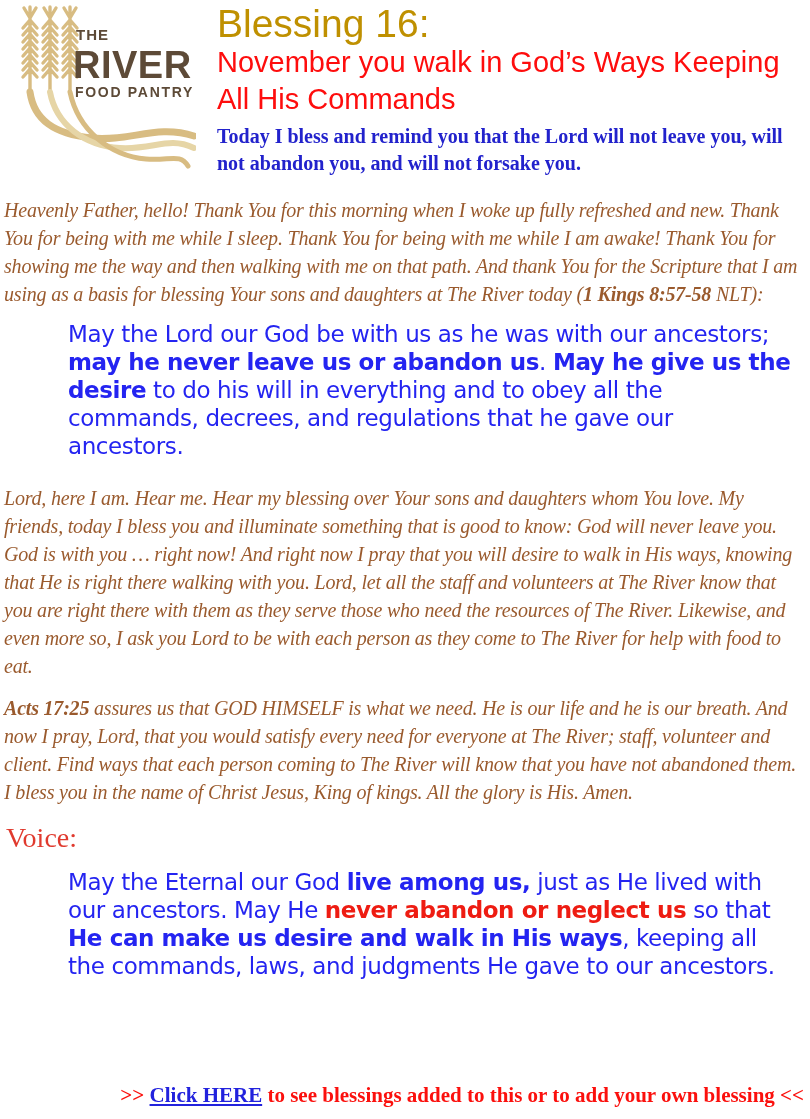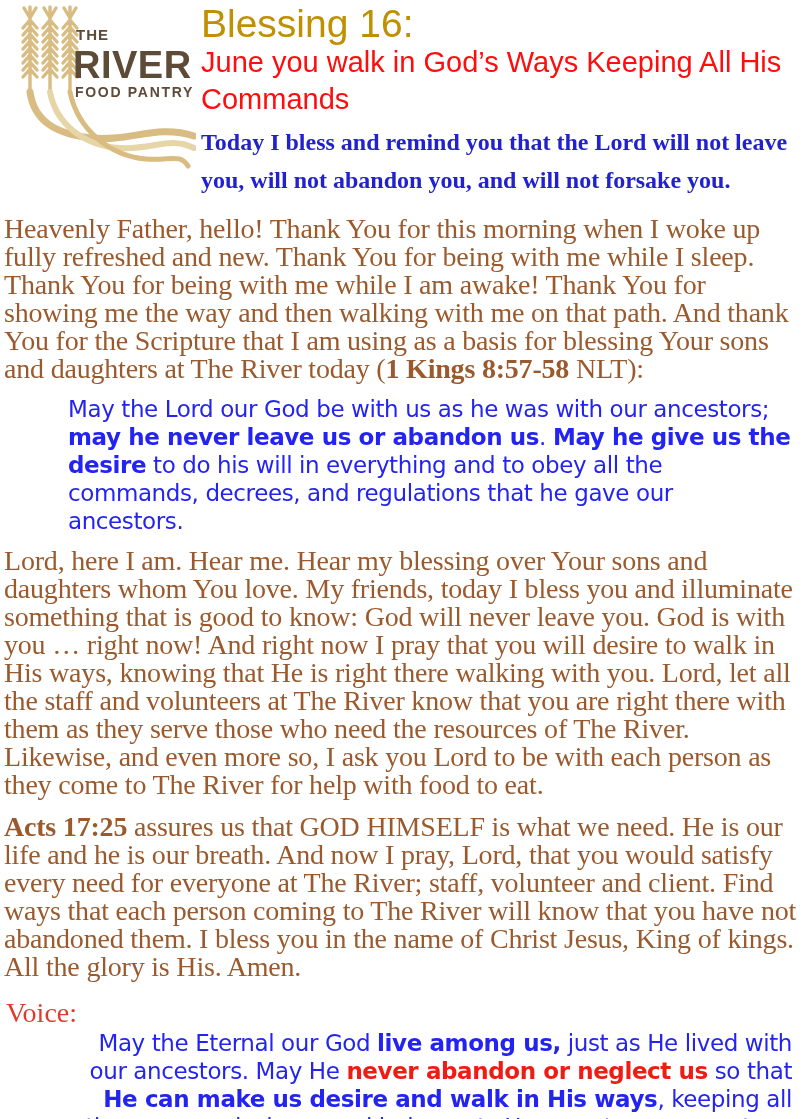--- a/index.html
+++ b/index.html
@@ -5,62 +5,62 @@
   html, body { margin: 0; padding: 0; background: #ffffff; }
   .page {
     width: 810px; height: 1119px; box-sizing: border-box;
     padding: 4px 6px 10px 4px;
     display: flex; flex-direction: column;
     background: #ffffff; overflow: hidden;
     font-family: "Liberation Serif", serif;
   }
 
   
-  .header { display: flex; align-items: flex-start; }
+  .header { display: flex; align-items: flex-start; gap: 16px; }
   .logo { flex: 0 0 192px; width: 192px; }
   .titles { margin-left: 5px; padding-top: 2px; }
   .blessing-label {
     font-family: "Liberation Sans", sans-serif;
     font-size: 39px; line-height: 36px; color: #bf9000;
   }
   .title {
     margin: 2px 0 0 0; max-width: 600px;
     font-family: "Liberation Sans", sans-serif; font-weight: 400;
     font-size: 29px; line-height: 37px; color: #fe0d0d;
   }
   .subtitle {
     margin-top: 5px; max-width: 625px;
-    font-weight: bold; font-size: 24px; line-height: 38px; color: #2222cc;
+    font-weight: bold; font-size: 20px; line-height: 27px; color: #2222cc;
   }
 
   
   .par {
     margin: 0; color: #9a5a2d;
-    font-size: 28px; line-height: 28px; letter-spacing: -0.2px;
+    font-size: 20px; line-height: 28px; letter-spacing: -0.2px; font-style: italic;
   }
   .par b { font-weight: bold; }
   .par-1 { margin-top: 16px; }
-  .par-2 { margin-top: 12px; }
+  .par-2 { margin-top: 24px; }
   .par-3 { margin-top: 14px; }
 
   .quote {
     margin: 12px 12px 0 64px;
     font-family: "DejaVu Sans", sans-serif;
     font-size: 23px; line-height: 28px; letter-spacing: -0.4px;
     color: #2424f1;
   }
   .qb { font-weight: bold; }
   .quote-single { margin: 14px 0 0 68px; font-size: 17.5px; white-space: nowrap; }
   .accent-red { color: #ee1c12; }
 
   .voice {
     margin: 18px 0 0 2px;
     font-size: 28px; line-height: 27px; color: #e03a2e;
   }
-  .quote-voice { margin-top: 3px; text-align: right; }
+  .quote-voice { margin-top: 17px; }
 
   
   .footer {
     margin-top: auto; text-align: right;
     font-weight: bold; font-size: 21px; line-height: 28px;
     color: #fb100d;
   }
   .footer .link { color: #2222dd; text-decoration: underline; cursor: pointer; }
 
   
@@ -90,21 +90,21 @@
           <path class="wave-2" d="M46 88 C52 120 80 142 116 144 C150 146 164 132 190 144"></path>
           <path class="wave-3" d="M66 88 C74 126 106 152 142 155 C166 157 176 149 184 162"></path>
         </g>
         <text class="logo-the" x="72" y="36">THE</text>
         <text class="logo-river" x="69" y="74">RIVER</text>
         <text class="logo-tag" x="71" y="93">FOOD PANTRY</text>
       </svg>
     </div>
     <div class="titles">
       <div class="blessing-label">Blessing 16:</div>
-      <h1 class="title">June you walk in God’s Ways Keeping All His Commands</h1>
+      <h1 class="title">November you walk in God’s Ways Keeping All His Commands</h1>
       <div class="subtitle">Today I bless and remind you that the Lord will not leave you, will not abandon you, and will not forsake you.</div>
     </div>
   </header>
 
   <main>
     <p class="par par-1"><span>Heavenly Father, hello! Thank You for this morning when I woke up fully refreshed and new. Thank You for being with me while I sleep. Thank You for being with me while I am awake! Thank You for showing me the way and then walking with me on that path. And thank You for the Scripture that I am using as a basis for blessing Your sons and daughters at The River today (</span><b>1 Kings 8:57-58</b><span> NLT):</span></p>
 
     <div class="quote"><span>May the Lord our God be with us as he was with our ancestors; </span><b class="qb">may he never leave us or abandon us</b><span>. </span><b class="qb">May he give us the desire</b><span> to do his will in everything and to obey all the commands, decrees, and regulations that he gave our ancestors.</span></div>
 
     <p class="par par-2">Lord, here I am. Hear me. Hear my blessing over Your sons and daughters whom You love. My friends, today I bless you and illuminate something that is good to know: God will never leave you. God is with you … right now! And right now I pray that you will desire to walk in His ways, knowing that He is right there walking with you. Lord, let all the staff and volunteers at The River know that you are right there with them as they serve those who need the resources of The River. Likewise, and even more so, I ask you Lord to be with each person as they come to The River for help with food to eat.</p>

